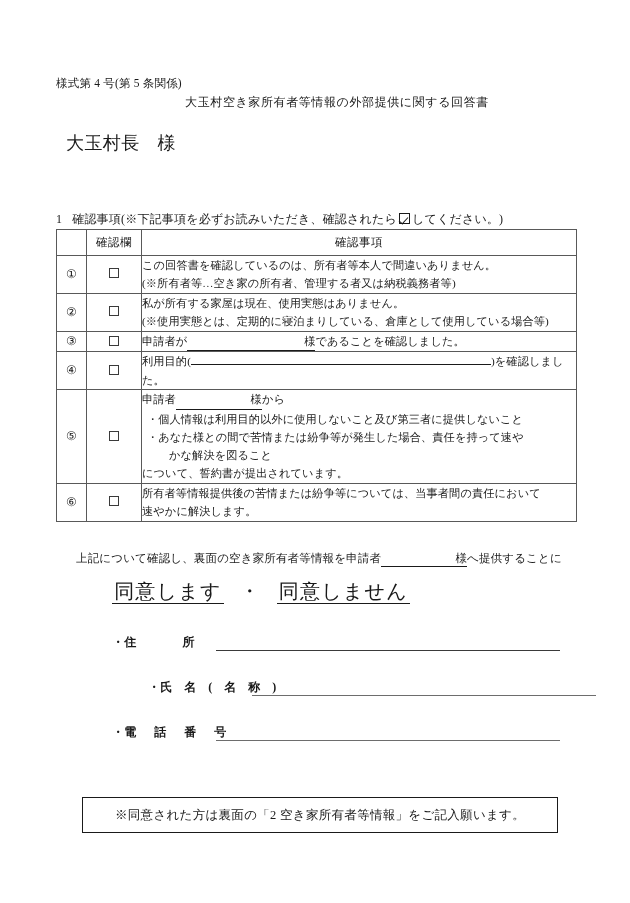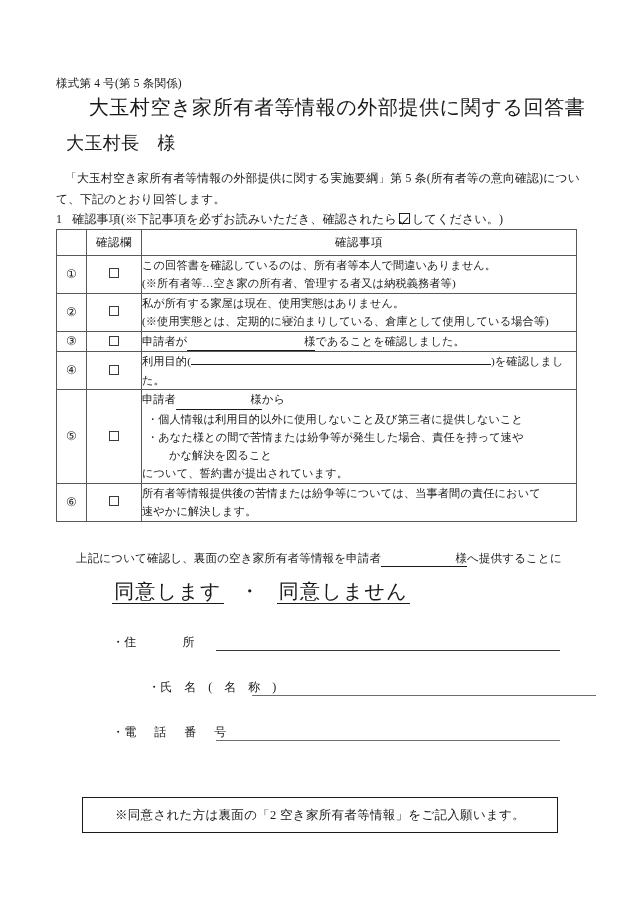--- a/index.html
+++ b/index.html
@@ -33,21 +33,21 @@
     white-space: nowrap;
   }
   .doc-title {
     position: absolute;
     left: 0;
     top: 94px;
     width: 630px;
     text-align: center;
     padding-left: 44px;
     box-sizing: border-box;
-    font-size: 20px;
+    font-size: 12px;
     letter-spacing: 0.6px;
     white-space: nowrap;
   }
   .addressee {
     position: absolute;
     left: 66px;
     top: 131px;
     font-size: 18px;
     letter-spacing: 0.4px;
     white-space: nowrap;
@@ -216,20 +216,21 @@
     align-items: flex-end;
   }
   .sig-1 { top: 634px; }
   .sig-2 { top: 679px; margin-left: 36px; }
   .sig-3 { top: 724px; }
   .sig .lbl {
     width: 104px;
     flex: none;
     white-space: nowrap;
     letter-spacing: 0.2px;
+    font-weight: bold;
   }
   .sig .rule {
     flex: 1;
     border-bottom: 1px solid #6d6d6d;
     height: 13px;
   }
   .sig-1 .rule { border-bottom-color: #3a3a3a; }
   .lbl-addr   { letter-spacing: 0; }
   .lbl-addr .g { display: inline-block; width: 46px; }
   .lbl-name   { letter-spacing: 4.5px; }
@@ -258,21 +259,20 @@
 <div class="page">
 
   <div class="form-no">様式第 4 号(第 5 条関係)</div>
 
   <div class="doc-title">大玉村空き家所有者等情報の外部提供に関する回答書</div>
 
   <div class="addressee">
     <span>大玉村長</span><span class="sama">様</span>
   </div>
 
-  <div class="intro"><span class="ind"></span><span>「大玉村空き家所有者等情報の外部提供に関する実施要綱」第 5 条(所有者等の意向確認)について、下記のとおり回答します。</span></div>
 
   <div class="sec-head">
     <span class="num">1</span><span>確認事項(※下記事項を必ずお読みいただき、確認されたら</span><span class="cbox-inline"></span><span>してください。)</span>
   </div>
 
   <table class="conf-table">
     <colgroup>
       <col class="col-no">
         <col class="col-chk">
         <col class="col-body">

